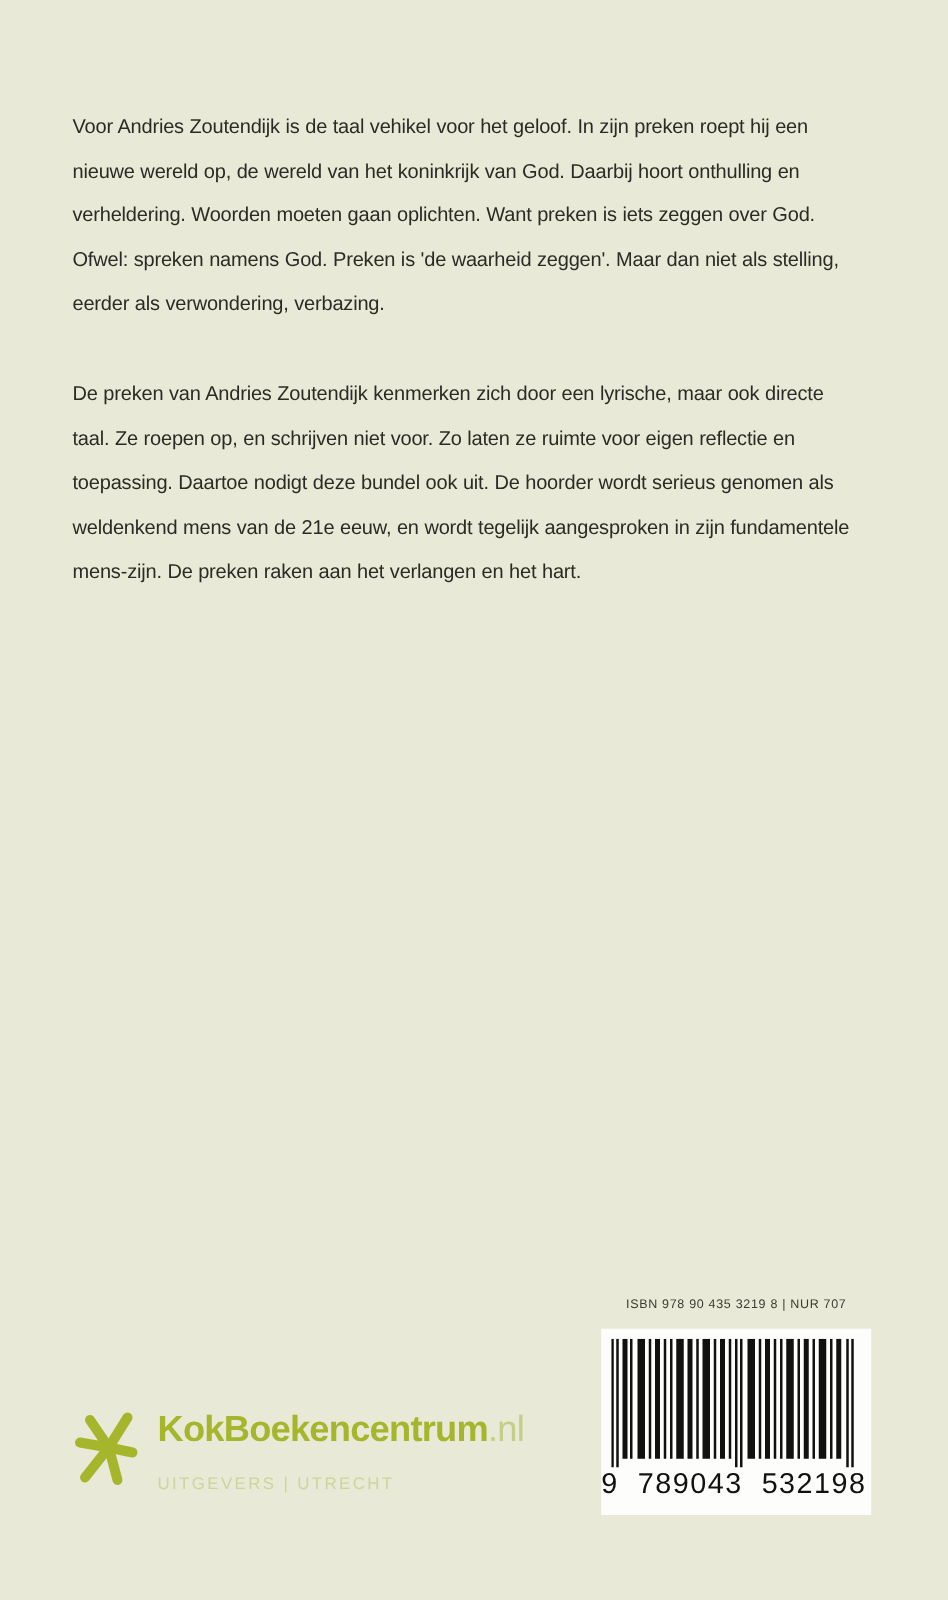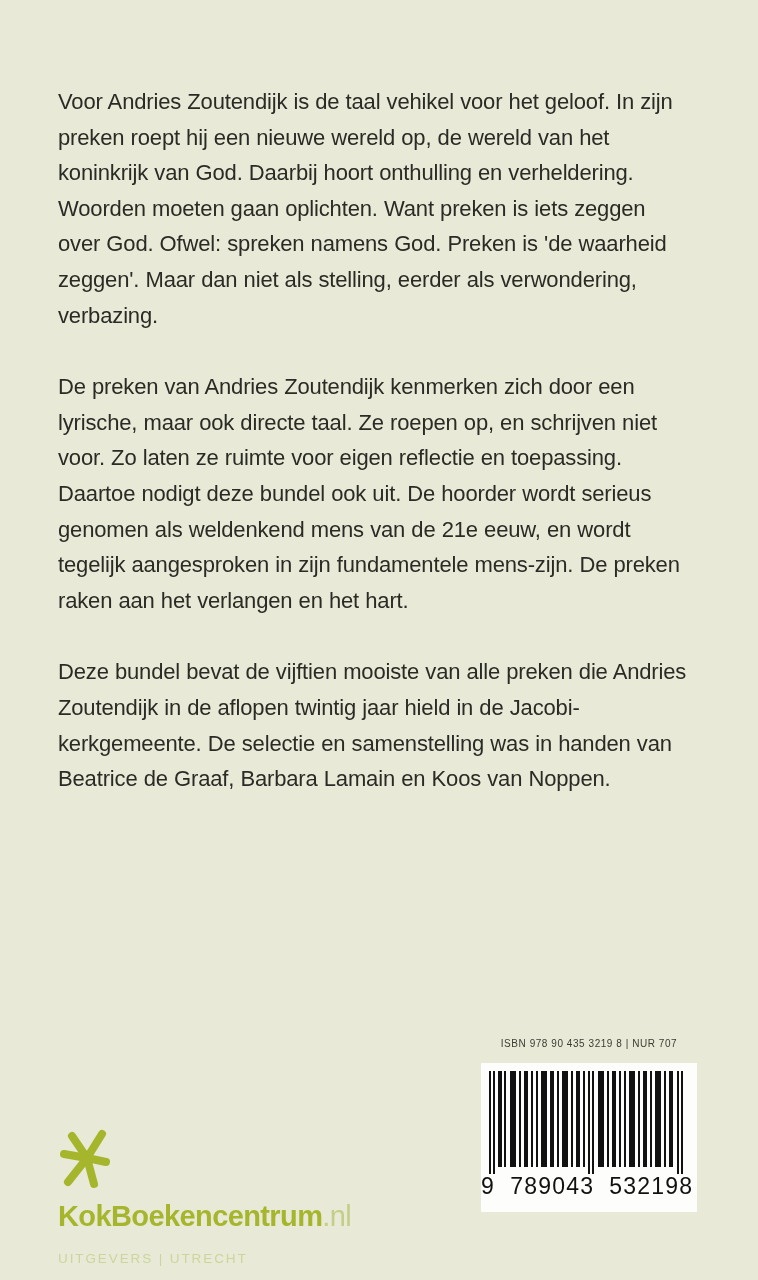--- a/index.html
+++ b/index.html
@@ -25,21 +25,21 @@
   
   .blurb {
     position: absolute;
     left: 58px;
     top: 84px;
     width: 648px;
   }
   .blurb p {
     margin: 0 16px 36px 0;
     font-family: "Liberation Sans", sans-serif;
-    font-size: 22px;
+    font-size: 16px;
     line-height: 35.6px;
     color: #2b2b26;
     letter-spacing: -0.15px;
     font-weight: 400;
     text-align: left;
     word-spacing: 0.2px;
   }
   .blurb p:last-child {
     margin-bottom: 0;
   }
@@ -93,21 +93,20 @@
     white-space: pre;
   }
 
   
   .logo {
     position: absolute;
     left: 58px;
     top: 1122px;
     display: flex;
     align-items: flex-start;
-    flex-direction: column;
   }
   .logo-mark {
     width: 58px;
     height: 72px;
     flex: 0 0 auto;
     margin-right: 10px;
   }
   .logo-mark svg { display: block; }
   .logo-text {
     padding-top: 8px;
@@ -137,21 +136,20 @@
   }
 </style>
 </head>
 <body>
 
 <div class="cover">
 
   <div class="blurb">
     <p>Voor Andries Zoutendijk is de taal vehikel voor het geloof. In zijn preken roept hij een nieuwe wereld op, de wereld van het koninkrijk van God. Daarbij hoort onthulling en verheldering. Woorden moeten gaan oplichten. Want preken is iets zeggen over God. Ofwel: spreken namens God. Preken is 'de waarheid zeggen'. Maar dan niet als stelling, eerder als verwondering, verbazing.</p>
     <p>De preken van Andries Zoutendijk kenmerken zich door een lyrische, maar ook directe taal. Ze roepen op, en schrijven niet voor. Zo laten ze ruimte voor eigen reflectie en toepassing. Daartoe nodigt deze bundel ook uit. De hoorder wordt serieus genomen als weldenkend mens van de 21e eeuw, en wordt tegelijk aangesproken in zijn fundamentele mens-zijn. De preken raken aan het verlangen en het hart.</p>
-    <p>Deze bundel bevat de vijftien mooiste van alle preken die Andries Zoutendijk in de aflopen twintig jaar hield in de Jacobi-kerkgemeente. De selectie en samenstelling was in handen van Beatrice de Graaf, Barbara Lamain en Koos van Noppen.</p>
   </div>
 
   <div class="isbn-line">ISBN 978 90 435 3219 8 | NUR 707</div>
 
   <div class="barcode-box">
     <div class="barcode-bars">
       <svg width="200" height="103" viewBox="0 0 200 103" xmlns="http://www.w3.org/2000/svg" aria-hidden="true">
         <g fill="#111111">
 
           <rect x="0" y="0" width="2" height="103"></rect>

